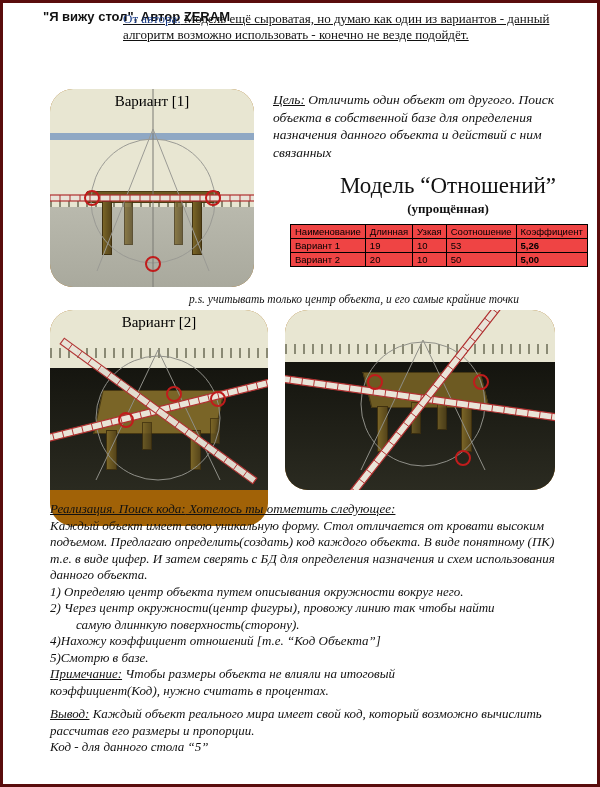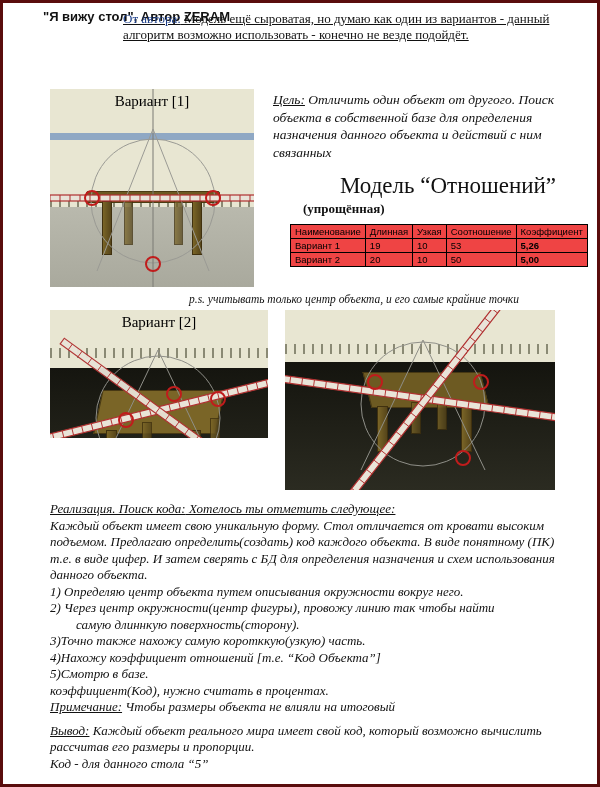--- a/index.html
+++ b/index.html
@@ -37,20 +37,21 @@
     text-decoration: underline;
   }
   .author-label {
     color: #1d3f8a;
   }
   
   .scene {
     position: absolute;
     background: #a16207;
     overflow: hidden;
+    border-radius: 23px;
   }
   .scene-label {
     position: absolute;
     top: 4px;
     left: 0;
     width: 100%;
     text-align: center;
     font-size: 15px;
     color: #000;
     z-index: 40;
@@ -116,21 +117,21 @@
     width: 290px;
     text-align: center;
     font-size: 23px;
     color: #111;
   }
   .model-sub {
     position: absolute;
     left: 300px;
     top: 198px;
     width: 290px;
-    text-align: left;
+    text-align: center;
     font-size: 13px;
     font-weight: bold;
     color: #111;
   }
   table.data {
     position: absolute;
     left: 287px;
     top: 221px;
     border-collapse: collapse;
     font-family: "Liberation Sans", sans-serif;
@@ -263,21 +264,21 @@
         <td class="num">20</td>
         <td class="num">10</td>
         <td class="num">50</td>
         <td class="coef">5,00</td>
       </tr>
     </tbody>
   </table>
 
   <div class="ps">p.s. учитывать только центр объекта, и его самые крайние точки</div>
 
-  <div class="scene" style="left:47px; top:307px; width:218px; height:128px;">
+  <div class="scene" style="left:47px; top:307px; width:218px; height:216px;">
     <div class="wall" style="height:58px; background:#e8e6d2;"></div>
     <div class="wall-ticks" style="top:38px;"></div>
     <div class="floor" style="top:58px; height:122px; background:linear-gradient(180deg,#15150f 0%, #2a2a20 100%);"></div>
     <div class="scene-label">Вариант [2]</div>
 
     <div class="tabletop2" style="left:48px; top:80px; width:120px; height:42px; background:#7a6527; transform:skewX(-12deg); border:1px solid #473813;"></div>
     <div class="leg" style="left:56px; top:120px; width:9px; height:38px;"></div>
     <div class="leg" style="left:140px; top:120px; width:9px; height:38px;"></div>
     <div class="leg" style="left:92px; top:112px; width:8px; height:26px; opacity:.8;"></div>
     <div class="leg" style="left:160px; top:108px; width:8px; height:24px; opacity:.8;"></div>
@@ -432,27 +433,26 @@
   </div>
 
   <div class="bottom">
     <p>
       <span class="u">Реализация. Поиск кода:</span><span class="u"> Хотелось ты отметить следующее:</span>
     </p>
     <p>Каждый объект имеет свою уникальную форму. Стол отличается от кровати высоким подъемом. Предлагаю определить(создать) код каждого объекта. В виде понятному (ПК) т.е. в виде цифер. И затем сверять с БД для определения назначения и схем использования данного объекта.</p>
     <p>1) Определяю центр объекта путем описывания окружности вокруг него.</p>
     <p>2) Через центр окружности(центр фигуры), провожу линию так чтобы найти</p>
     <p><span class="indent"></span><span>самую длиннкую поверхность(сторону).</span></p>
-    <p>3)Точно также нахожу самую коротккую(узкую) часть.</p>
     <p>4)Нахожу коэффициент отношений [т.е. “Код Объекта”]</p>
     <p>5)Смотрю в базе.</p>
-    <p>коэффициент(Код), нужно считать в процентах.</p>
     <p>
       <span class="u">Примечание:</span><span> Чтобы размеры объекта не влияли на итоговый</span>
     </p>
+    <p>коэффициент(Код), нужно считать в процентах.</p>
     <div class="gap"></div>
     <p>
       <span class="u">Вывод:</span><span> Каждый объект реального мира имеет свой код, который возможно вычислить рассчитав его размеры и пропорции.</span>
     </p>
     <p>Код - для данного стола “5”</p>
   </div>
 
 </div>
 
 </body></html>

